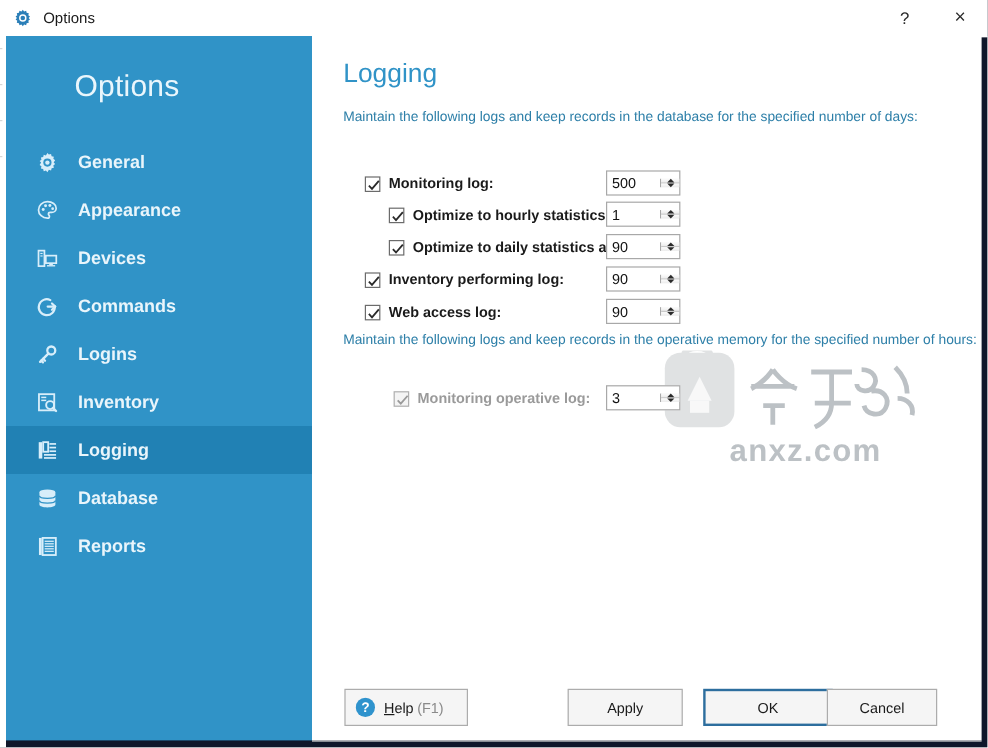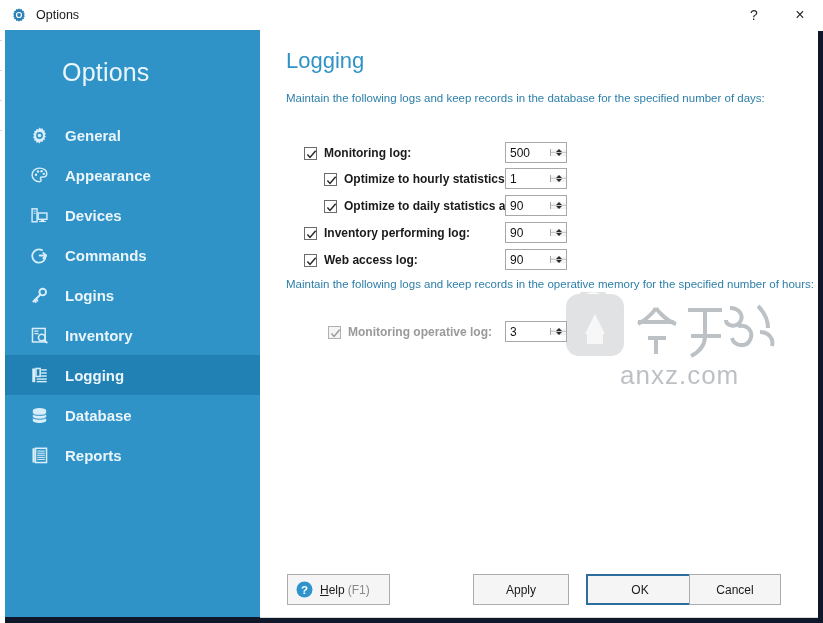--- a/index.html
+++ b/index.html
@@ -90,22 +90,22 @@
   .spin .btns .b{
     flex:1;display:flex;align-items:center;justify-content:center;
     background:linear-gradient(#fcfcfc,#ececec);
   }
   .spin .btns .b.up{border-bottom:1px solid #c8c8c8;}
   .arr{width:0;height:0;border-left:3px solid transparent;border-right:3px solid transparent;}
   .arr.u{border-bottom:3px solid #2b2b2b;}
   .arr.d{border-top:3px solid #2b2b2b;}
   
   .watermark{
-    position:absolute;left:300px;top:262px;width:230px;height:100px;
-    pointer-events:none;opacity:1;
+    position:absolute;left:288px;top:262px;width:230px;height:100px;
+    pointer-events:none;opacity:1;font-weight:bold;
   }
   
   .footer-sep{
     position:absolute;left:260px;top:617px;width:558px;height:1px;background:#d9d9d9;
   }
   .btn{
     position:absolute;box-sizing:border-box;height:31px;
     border:1px solid #acacac;background:#f5f5f5;
     font-size:12px;color:#1a1a1a;font-family:"Liberation Sans",sans-serif;
     display:flex;align-items:center;justify-content:center;cursor:default;

